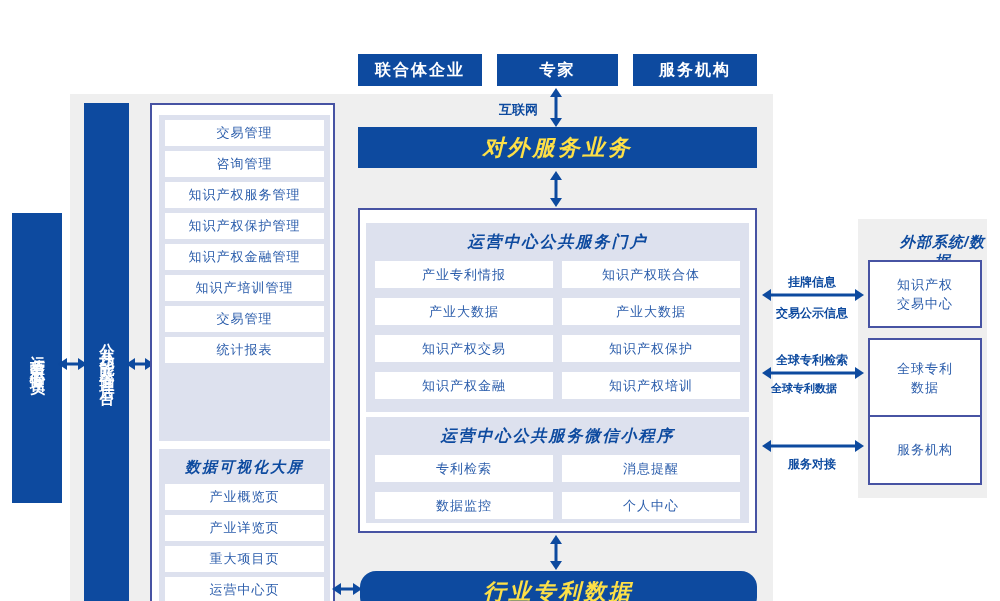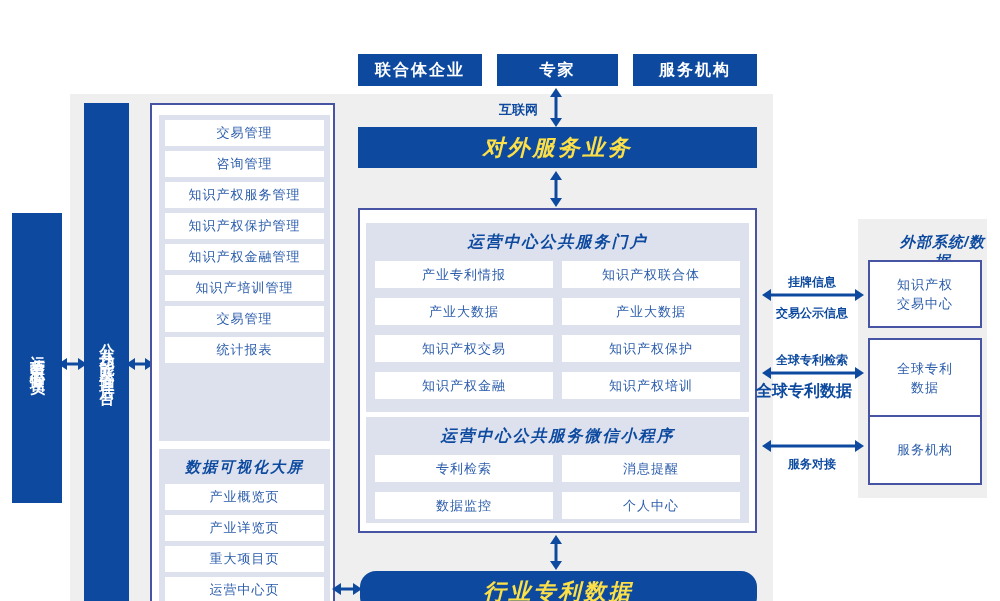--- a/index.html
+++ b/index.html
@@ -155,21 +155,21 @@
   <div class="smalllabel" style="left:762px;top:231px;width:100px;font-size:12px;">挂牌信息</div>
   <div class="harrow" style="left:762px;top:243px;width:102px;height:18px;">
       <span class="ln"></span>
     </div>
   <div class="smalllabel" style="left:756px;top:262px;width:112px;font-size:12px;">交易公示信息</div>
 
   <div class="smalllabel" style="left:756px;top:309px;width:112px;font-size:12px;">全球专利检索</div>
   <div class="harrow" style="left:762px;top:321px;width:102px;height:18px;">
       <span class="ln"></span>
     </div>
-  <div class="smalllabel" style="left:756px;top:338px;width:96px;font-size:16px;">全球专利数据</div>
+  <div class="smalllabel" style="left:756px;top:338px;width:96px;font-size:11px;">全球专利数据</div>
 
   <div class="harrow" style="left:762px;top:394px;width:102px;height:18px;">
       <span class="ln"></span>
     </div>
   <div class="smalllabel" style="left:762px;top:413px;width:100px;font-size:12px;">服务对接</div>
 
   <div class="rp-title" style="position:absolute;left:858px;top:190px;width:129px;">外部系统/数据</div>
   <div class="rp-box" style="left:868px;top:217px;width:114px;height:68px;">知识产权
 交易中心</div>
   <div class="rp-box" style="left:868px;top:295px;width:114px;height:80px;">全球专利

